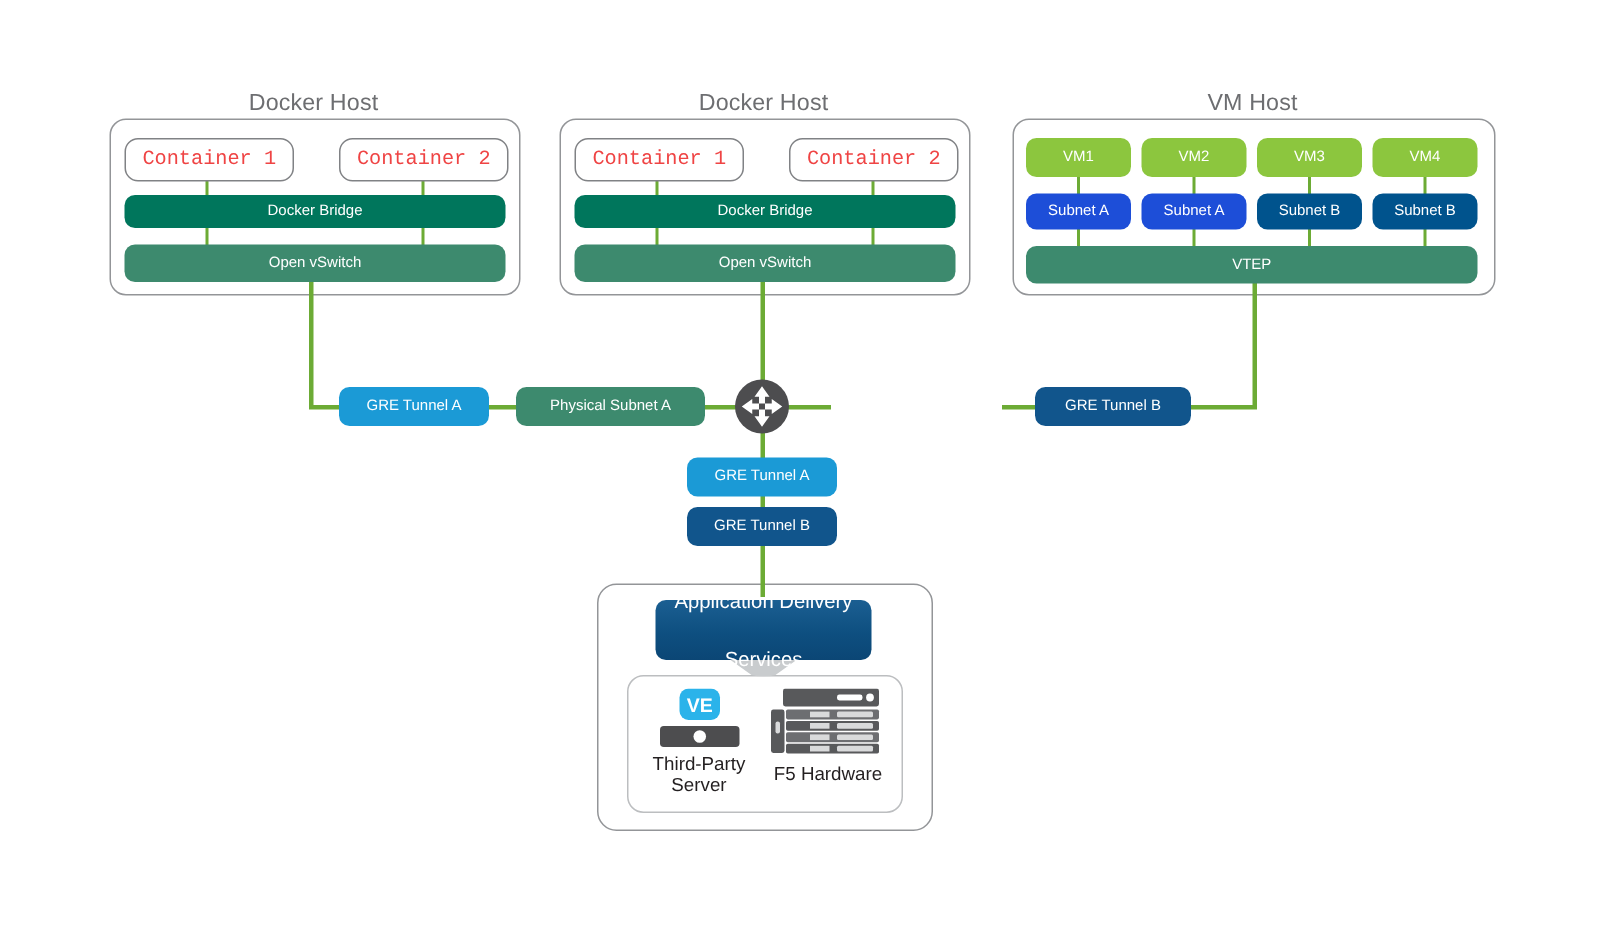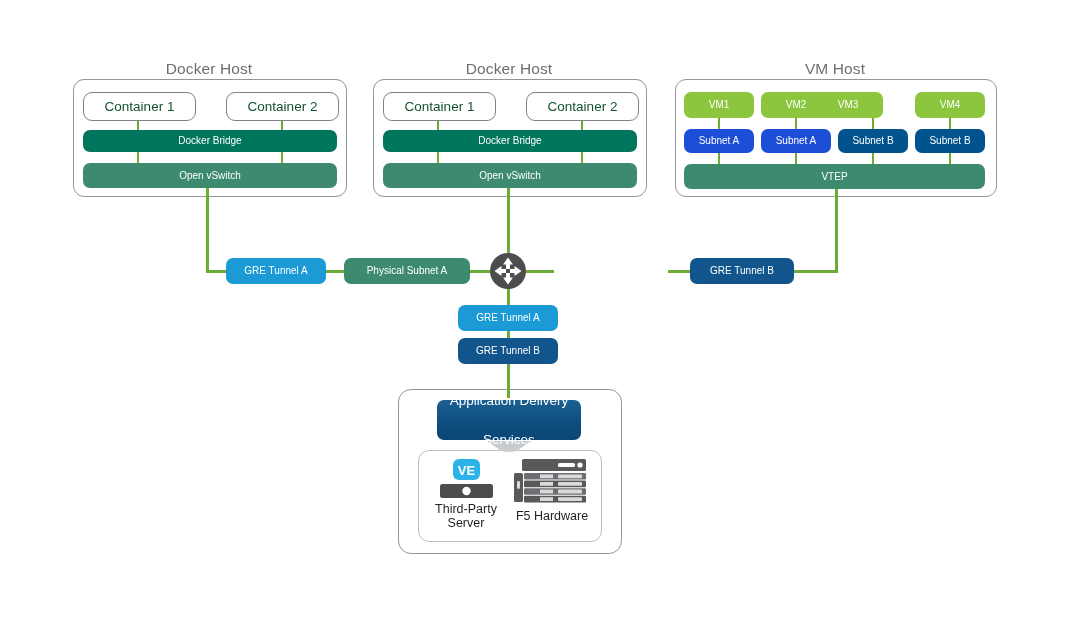--- a/index.html
+++ b/index.html
@@ -49,24 +49,25 @@
     justify-content: center;
     text-align: center;
     color: #ffffff;
     font-size: 10px;
     line-height: 1.12;
     white-space: nowrap;
     z-index: 3;
   }
   .pill.container-pill {
     background: #ffffff;
-    color: #14532d;
+    color: #ef4444;
     border: 1.6px solid #808285;
     border-radius: 9px;
     font-size: 13.5px;
+    font-family: Liberation Mono, monospace;
   }
   .pill.bridge      { background: #00765c; }
   .pill.vswitch     { background: #3d8a6e; }
   .pill.vtep        { background: #3d8a6e; }
   .pill.psubnet     { background: #3d8a6e; }
   .pill.vm          { background: #8cc63e; color:#ffffff; }
   .pill.subnet-a    { background: #1d4ed8; }
   .pill.subnet-b    { background: #00538d; }
   .pill.gre-a       { background: #1b9ad6; }
   .pill.gre-b       { background: #11558c; }
@@ -183,21 +184,21 @@
   <div class="wire abs" style="left:872px; top:117px; width:2.4px; height:13px;"></div>
   <div class="wire abs" style="left:949px; top:117px; width:2.4px; height:13px;"></div>
 
   <div class="wire abs" style="left:718px; top:152px; width:2.4px; height:14px;"></div>
   <div class="wire abs" style="left:795px; top:152px; width:2.4px; height:14px;"></div>
   <div class="wire abs" style="left:872px; top:152px; width:2.4px; height:14px;"></div>
   <div class="wire abs" style="left:949px; top:152px; width:2.4px; height:14px;"></div>
 
   <div class="pill vm" style="left:684px; top:92px; width:70px; height:26px;">VM1</div>
   <div class="pill vm" style="left:761px; top:92px; width:70px; height:26px;">VM2</div>
-  <div class="pill vm" style="left:813px; top:92px; width:70px; height:26px;">VM3</div>
+  <div class="pill vm" style="left:838px; top:92px; width:70px; height:26px;">VM3</div>
   <div class="pill vm" style="left:915px; top:92px; width:70px; height:26px;">VM4</div>
 
   <div class="pill subnet-a" style="left:684px; top:129px; width:70px; height:24px;">Subnet A</div>
   <div class="pill subnet-a" style="left:761px; top:129px; width:70px; height:24px;">Subnet A</div>
   <div class="pill subnet-b" style="left:838px; top:129px; width:70px; height:24px;">Subnet B</div>
   <div class="pill subnet-b" style="left:915px; top:129px; width:70px; height:24px;">Subnet B</div>
 
   <div class="pill vtep" style="left:684px; top:164px; width:301px; height:25px;">VTEP</div>
 
 

